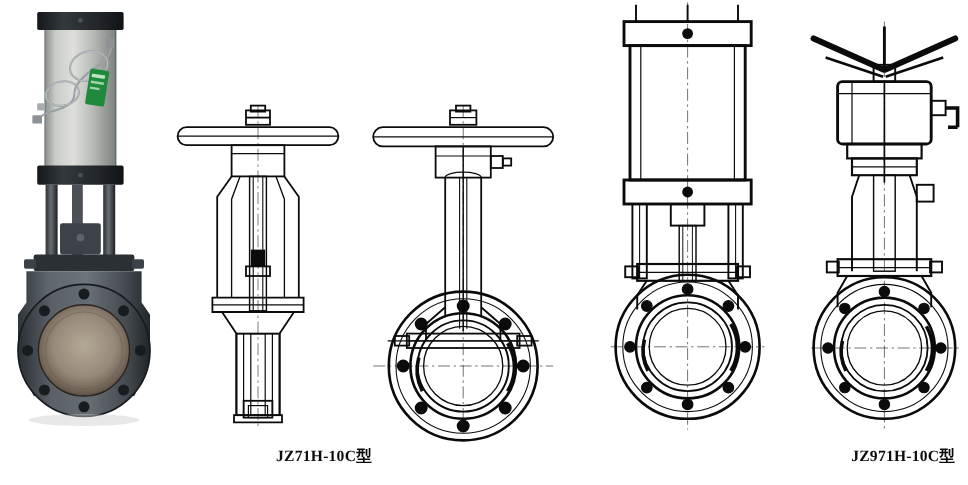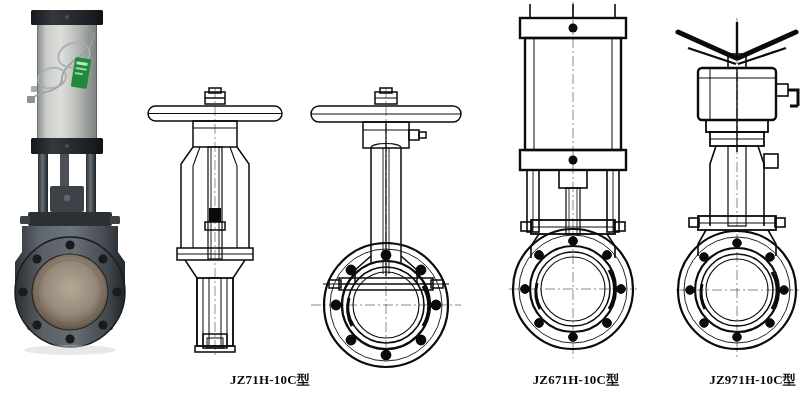--- a/index.html
+++ b/index.html
@@ -373,16 +373,15 @@
           <circle cx="20" cy="288" r="4.3" fill="#0b0b0b"></circle>
           <circle cx="34" cy="255" r="4.3" fill="#0b0b0b"></circle>
         </g>
       </g>
       <line x1="67" y1="16" x2="67" y2="356" stroke="#0b0b0b" stroke-width="0.6" stroke-dasharray="10,3,2,3" opacity=".8"></line>
       <line x1="6" y1="288" x2="130" y2="288" stroke="#0b0b0b" stroke-width="0.6" stroke-dasharray="10,3,2,3" opacity=".8"></line>
     </svg>
   </div>
 
   <div class="caption" style="left:226px;top:371px;width:88px;">JZ71H-10C型</div>
-  <div class="caption" style="left:528px;top:371px;width:96px;">JZ671H-10C型</div>
   <div class="caption" style="left:700px;top:371px;width:96px;text-align:right;">JZ971H-10C型</div>
 
 </div>
 
 </body></html>

